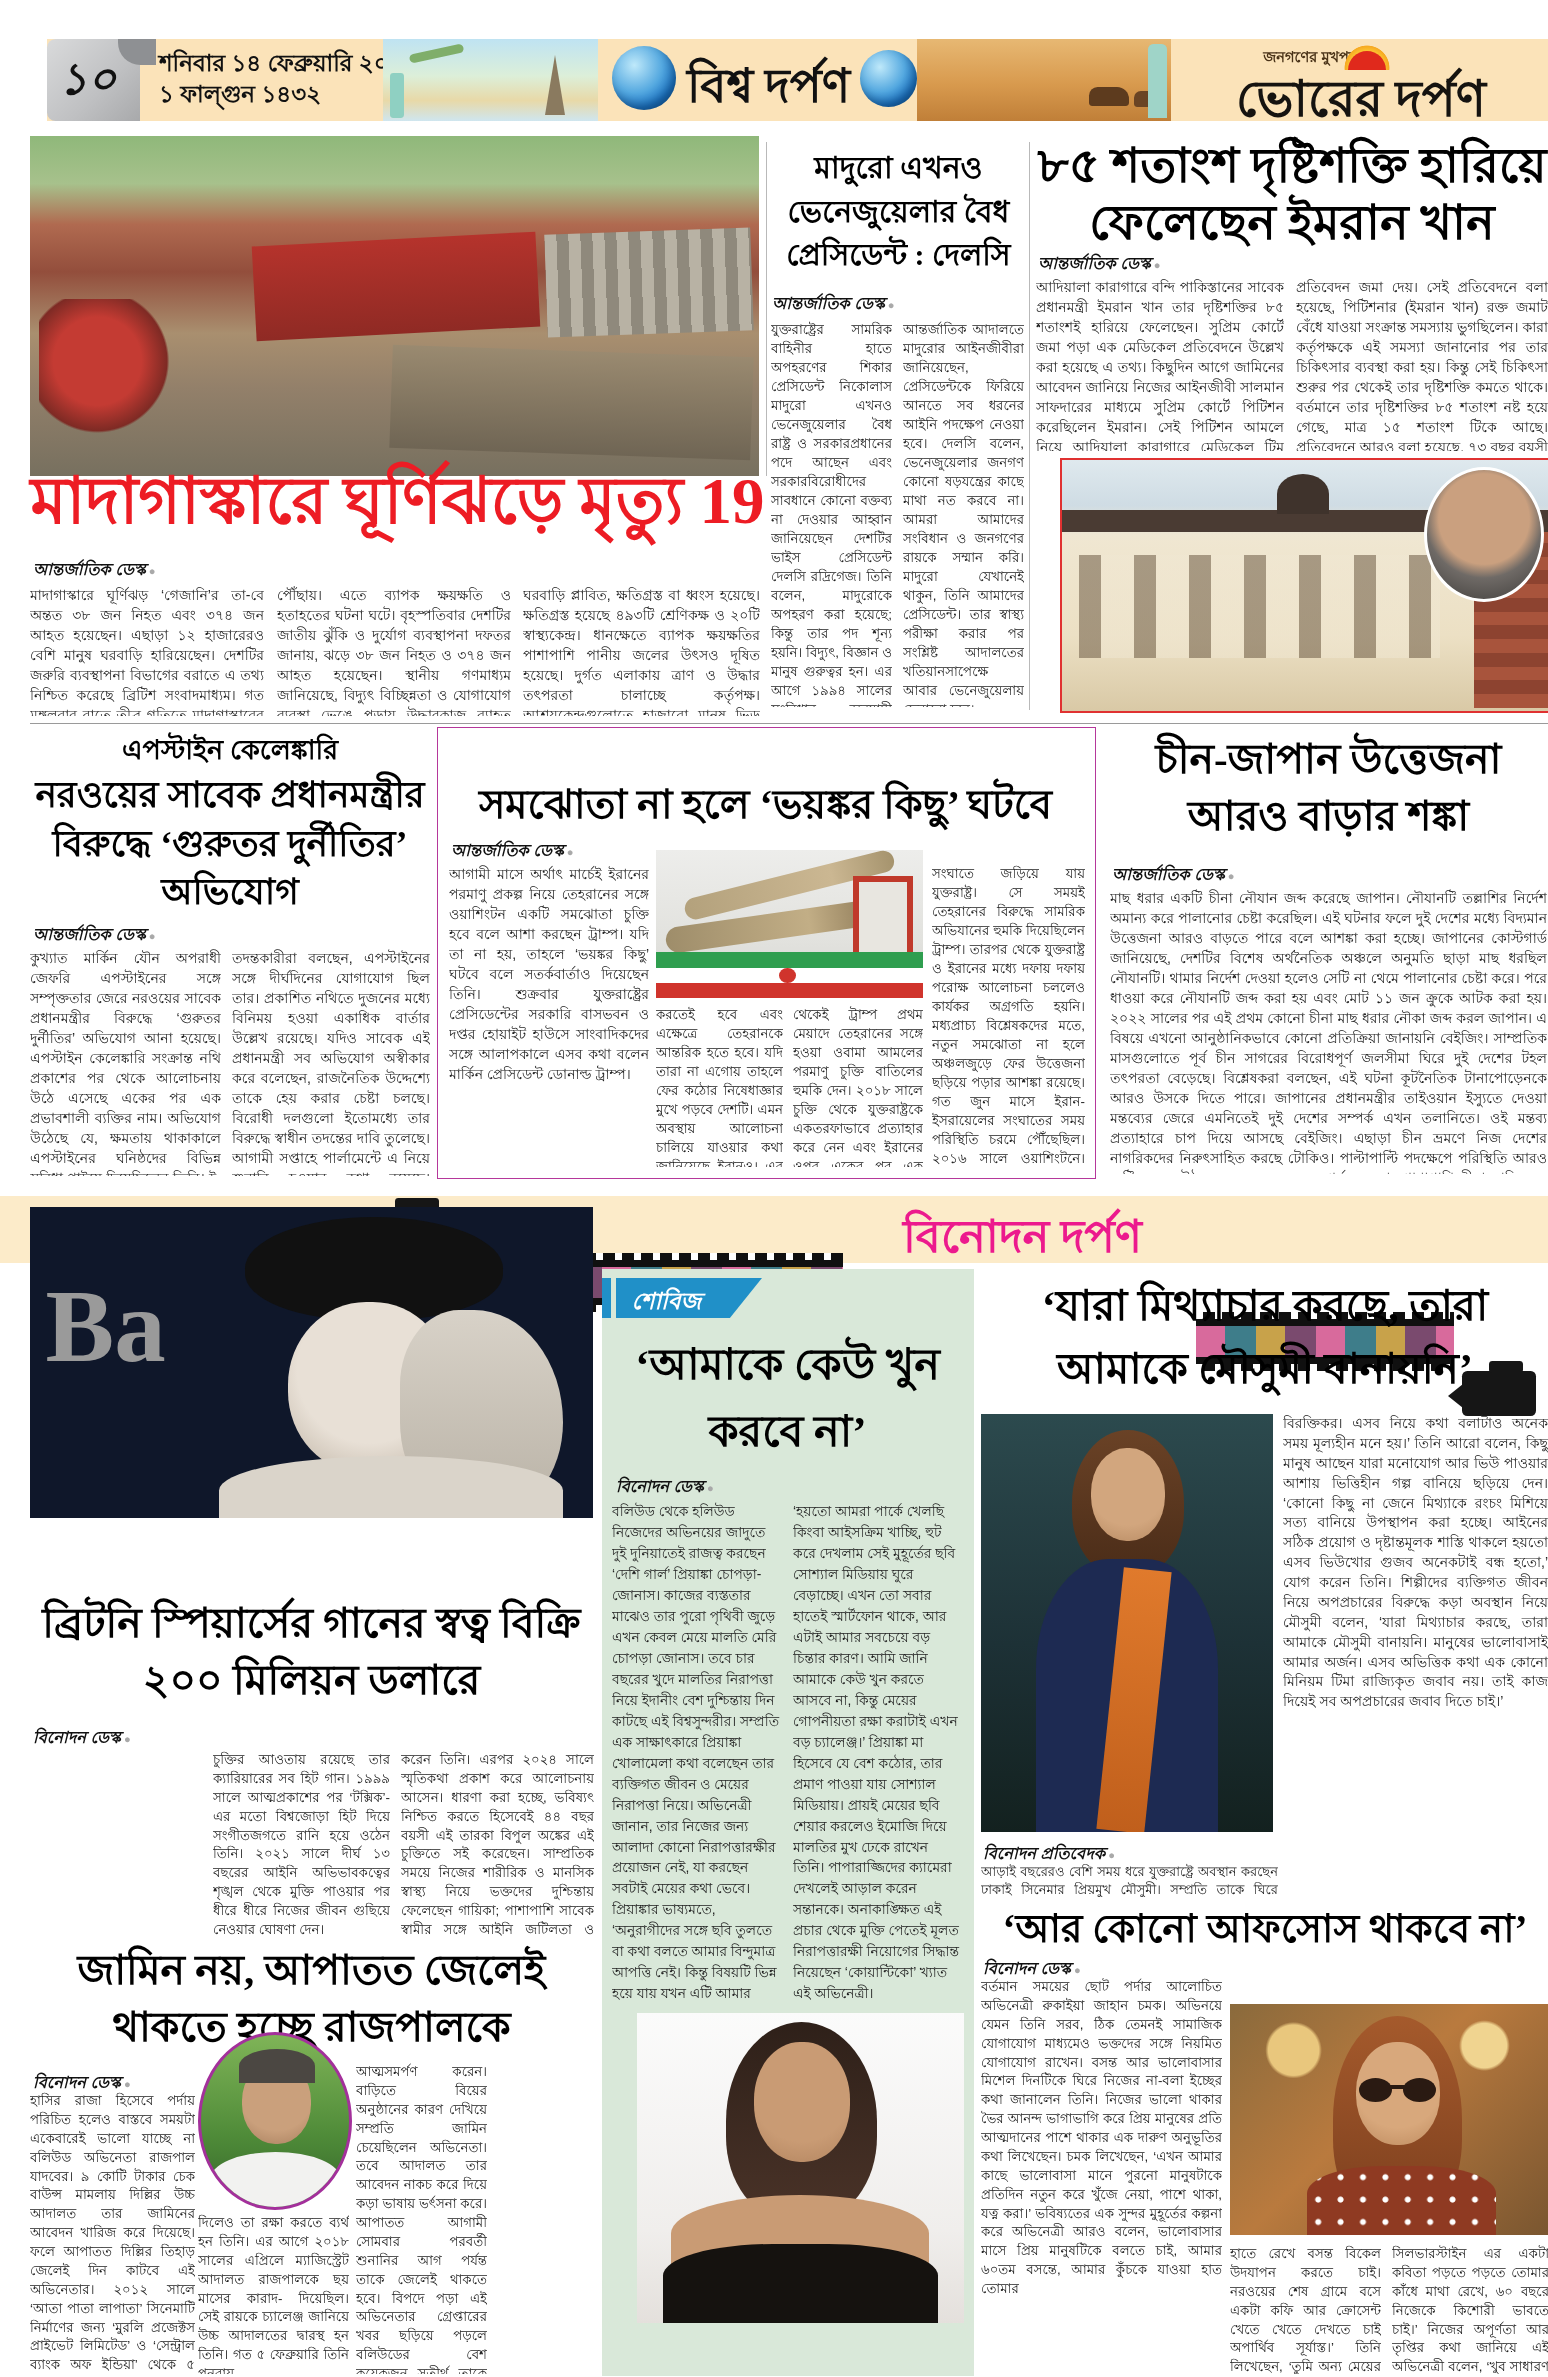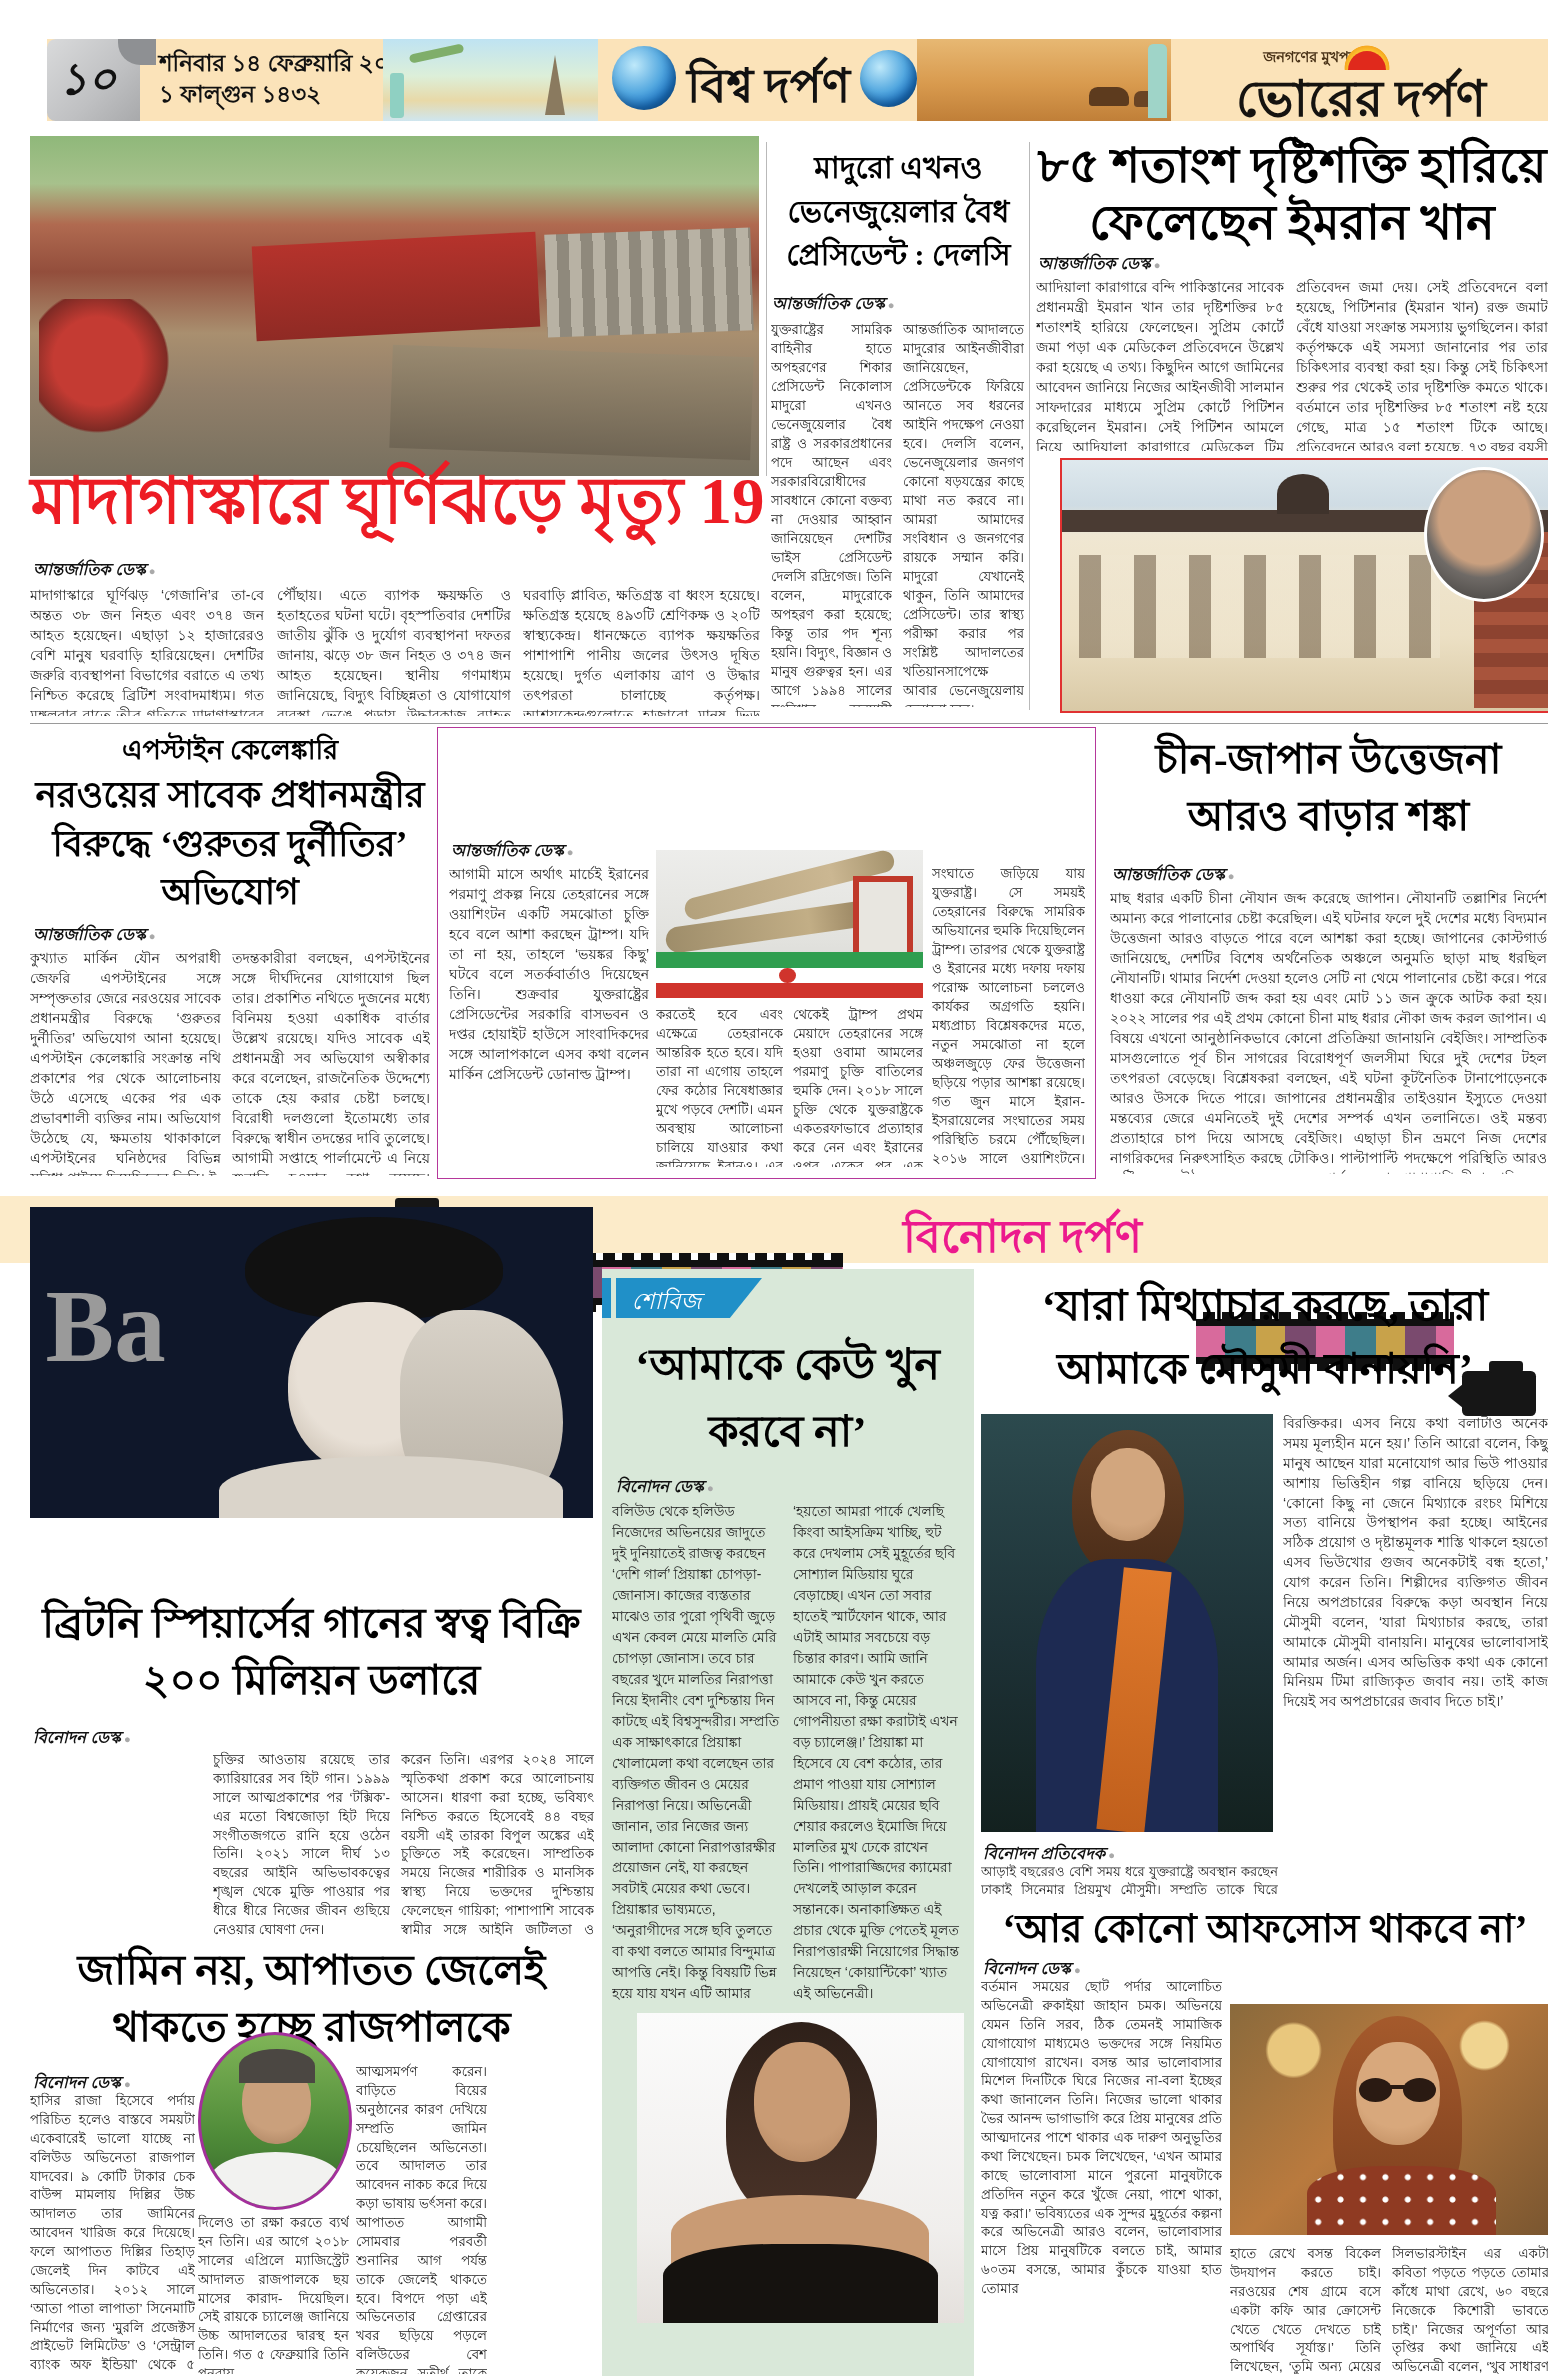--- a/index.html
+++ b/index.html
@@ -106,20 +106,21 @@
 
   <div class="abs hline" style="left:30px;top:723px;width:1518px;"></div>
 
   <div class="abs hl ser" style="left:30px;top:733px;width:400px;font-size:27px;">এপস্টাইন কেলেঙ্কারি</div>
   <div class="abs hl ser" style="left:30px;top:771px;width:400px;font-size:36px;line-height:1.35;">নরওয়ের সাবেক প্রধানমন্ত্রীর বিরুদ্ধে ‘গুরুতর দুর্নীতির’ অভিযোগ</div>
   <div class="abs byline" style="left:33px;top:922px;">আন্তর্জাতিক ডেস্ক</div>
   <div class="abs col" style="left:30px;top:948px;width:191px;height:228px;">কুখ্যাত মার্কিন যৌন অপরাধী জেফরি এপস্টাইনের সঙ্গে সম্পৃক্ততার জেরে নরওয়ের সাবেক প্রধানমন্ত্রীর বিরুদ্ধে ‘গুরুতর দুর্নীতির’ অভিযোগ আনা হয়েছে। এপস্টাইন কেলেঙ্কারি সংক্রান্ত নথি প্রকাশের পর থেকে আলোচনায় উঠে এসেছে একের পর এক প্রভাবশালী ব্যক্তির নাম। অভিযোগ উঠেছে যে, ক্ষমতায় থাকাকালে এপস্টাইনের ঘনিষ্ঠদের বিভিন্ন সুবিধা পাইয়ে দিয়েছিলেন তিনি। ই-মেইল কেলেঙ্কারি প্রকাশ্যে আসার পর দেশটির রাজনীতিতে তোলপাড় শুরু হয়েছে। এমনকি ২০১৪ সালে এপস্টাইনের সঙ্গে তারাবির ইউরোপ সফরের প্রসঙ্গও সামনে এনেছেন তদন্তকারীরা। জাতীয়ভাবে একটি ব্যাপকতা পাওয়ার ক্ষেত্রে এপস্টাইনের সহায়তা নিয়েছিলেন বলেও অভিযোগ রয়েছে।</div>
   <div class="abs col" style="left:232px;top:948px;width:198px;height:228px;">তদন্তকারীরা বলছেন, এপস্টাইনের সঙ্গে দীর্ঘদিনের যোগাযোগ ছিল তার। প্রকাশিত নথিতে দুজনের মধ্যে বিনিময় হওয়া একাধিক বার্তার উল্লেখ রয়েছে। যদিও সাবেক এই প্রধানমন্ত্রী সব অভিযোগ অস্বীকার করে বলেছেন, রাজনৈতিক উদ্দেশ্যে তাকে হেয় করার চেষ্টা চলছে। বিরোধী দলগুলো ইতোমধ্যে তার বিরুদ্ধে স্বাধীন তদন্তের দাবি তুলেছে। আগামী সপ্তাহে পার্লামেন্টে এ নিয়ে শুনানি হওয়ার কথা রয়েছে। এনএলরাজ-এ সদর অনুযায়ী, ন্যাটোর মহাসচিব হিসেবে দায়িত্ব পালনের সময়কার নথিপত্রও খতিয়ে দেখা হচ্ছে বলে জানিয়েছে সংশ্লিষ্ট কর্তৃপক্ষ।</div>
 
   <div class="abs" style="left:437px;top:727px;width:657px;height:450px;border:1.7px solid #b5379b;background:#fff;"></div>
+  <div class="abs hl ser" style="left:447px;top:779px;width:637px;font-size:40px;">সমঝোতা না হলে ‘ভয়ঙ্কর কিছু’ ঘটবে</div>
   <div class="abs byline" style="left:451px;top:838px;">আন্তর্জাতিক ডেস্ক</div>
   <div class="abs col" style="left:449px;top:864px;width:200px;height:303px;">আগামী মাসে অর্থাৎ মার্চেই ইরানের পরমাণু প্রকল্প নিয়ে তেহরানের সঙ্গে ওয়াশিংটন একটি সমঝোতা চুক্তি হবে বলে আশা করছেন ট্রাম্প। যদি তা না হয়, তাহলে ‘ভয়ঙ্কর কিছু’ ঘটবে বলে সতর্কবার্তাও দিয়েছেন তিনি। শুক্রবার যুক্তরাষ্ট্রের প্রেসিডেন্টের সরকারি বাসভবন ও দপ্তর হোয়াইট হাউসে সাংবাদিকদের সঙ্গে আলাপকালে এসব কথা বলেন মার্কিন প্রেসিডেন্ট ডোনাল্ড ট্রাম্প।</div>
   <div class="abs photo" style="left:656px;top:850px;width:267px;height:148px;background:linear-gradient(180deg,#ededeb 0%,#e2e2de 60%,#d6d6d2 100%);">
     <div class="abs" style="left:26px;top:24px;width:215px;height:22.4px;background:linear-gradient(90deg,#b3a17c,#cbb792 70%,#a5936d);border-radius:11.2px;transform:rotate(-14deg);"></div>
     <div class="abs" style="left:8.6px;top:64px;width:206px;height:26px;background:linear-gradient(90deg,#9e8d6a,#c2ae86 70%,#937f5c);border-radius:13px;transform:rotate(-8deg);"></div>
     <div class="abs" style="right:10.3px;top:26px;width:48px;height:74px;border:6.9px solid #c0392b;background:#e8e6e0;"></div>
     <div class="abs" style="left:0;bottom:0;width:100%;height:46px;background:linear-gradient(180deg,#2f9e4f 0 34%,#ffffff 34% 67%,#d0342c 67% 100%);">
       <div style="position:absolute;left:46%;top:34%;width:17px;height:15.5px;border-radius:50%;background:#d0342c;"></div>
     </div>
   </div>
@@ -158,21 +159,21 @@
     <div class="abs" style="left:41px;top:26px;width:69px;height:83px;background:radial-gradient(circle at 50% 40%,#caa07c 0 60%,#a77f5e 100%);border-radius:48%;"></div>
     <div class="abs" style="left:38px;top:13.8px;width:76px;height:34px;background:#4b4742;border-radius:50% 50% 0 0;"></div>
     <div class="abs" style="left:8.6px;bottom:0;width:131px;height:55px;background:#f2f2f0;border-radius:50% 50% 0 0;"></div>
   </div>
   <div class="abs col-sm" style="left:198px;top:2214px;width:151px;height:160px;">দিলেও তা রক্ষা করতে ব্যর্থ হন তিনি। এর আগে ২০১৮ সালের এপ্রিলে ম্যাজিস্ট্রেট আদালত রাজপালকে ছয় মাসের কারাদ- দিয়েছিল। সেই রায়কে চ্যালেঞ্জ জানিয়ে উচ্চ আদালতের দ্বারস্থ হন তিনি। গত ৫ ফেব্রুয়ারি তিনি পুনরায়</div>
   <div class="abs col-sm" style="left:356px;top:2063px;width:131px;height:311px;">আত্মসমর্পণ করেন। বাড়িতে বিয়ের অনুষ্ঠানের কারণ দেখিয়ে সম্প্রতি জামিন চেয়েছিলেন অভিনেতা। তবে আদালত তার আবেদন নাকচ করে দিয়ে কড়া ভাষায় ভর্ৎসনা করে। আপাতত আগামী সোমবার পরবর্তী শুনানির আগ পর্যন্ত তাকে জেলেই থাকতে হবে। বিপদে পড়া এই অভিনেতার গ্রেপ্তারের খবর ছড়িয়ে পড়লে বলিউডের বেশ কয়েকজন সতীর্থ তাকে আর্থিক সহযোগিতার আশ্বাস দিয়েছেন। এর আগে কিছুদিন জেল খেটে জামিনে মুক্তি পেলেও বকেয়া টাকা পরিশোধ না করায় আবারো তিহাড় জেলে ঠাঁই হলো তার। এখন দেখার বিষয়, সোমবারের শুনানিতে রাজপাল কোনো আইনি স্বস্তি পান কি না, নাকি তাকে দীর্ঘ মেয়াদে অন্ধকারেই কাটাতে হয়।</div>
 
   <div class="abs" style="left:602px;top:1269px;width:372px;height:1107px;background:#d9e8d9;"></div>
   <div class="abs" style="left:602px;top:1278px;width:8.6px;height:40px;background:#2090c8;"></div>
   <div class="abs" style="left:616px;top:1278px;width:146px;height:40px;background:#2090c8;clip-path:polygon(0 0,100% 0,78% 100%,0 100%);">
-    <span style="display:block;padding:5.2px 0 0 15.5px;color:#fff;font-size:23px;font-weight:400;font-style:italic;">শোবিজ</span>
+    <span style="display:block;padding:5.2px 0 0 15.5px;color:#fff;font-size:23px;font-weight:700;font-style:italic;">শোবিজ</span>
   </div>
   <div class="abs hl ser" style="left:612px;top:1332px;width:351px;font-size:43px;line-height:1.55;">‘আমাকে কেউ খুন করবে না’</div>
   <div class="abs byline" style="left:616px;top:1474px;">বিনোদন ডেস্ক</div>
   <div class="abs col-sm" style="left:612px;top:1502px;width:169px;height:504px;font-size:13.8px;line-height:1.52;text-align:left;">বলিউড থেকে হলিউড নিজেদের অভিনয়ের জাদুতে দুই দুনিয়াতেই রাজত্ব করছেন ‘দেশি গার্ল’ প্রিয়াঙ্কা চোপড়া-জোনাস। কাজের ব্যস্ততার মাঝেও তার পুরো পৃথিবী জুড়ে এখন কেবল মেয়ে মালতি মেরি চোপড়া জোনাস। তবে চার বছরের খুদে মালতির নিরাপত্তা নিয়ে ইদানীং বেশ দুশ্চিন্তায় দিন কাটছে এই বিশ্বসুন্দরীর। সম্প্রতি এক সাক্ষাৎকারে প্রিয়াঙ্কা খোলামেলা কথা বলেছেন তার ব্যক্তিগত জীবন ও মেয়ের নিরাপত্তা নিয়ে। অভিনেত্রী জানান, তার নিজের জন্য আলাদা কোনো নিরাপত্তারক্ষীর প্রয়োজন নেই, যা করছেন সবটাই মেয়ের কথা ভেবে। প্রিয়াঙ্কার ভাষ্যমতে, ‘অনুরাগীদের সঙ্গে ছবি তুলতে বা কথা বলতে আমার বিন্দুমাত্র আপত্তি নেই। কিন্তু বিষয়টি ভিন্ন হয়ে যায় যখন এটি আমার মেয়ের নিরাপত্তার প্রশ্ন হয়ে দাঁড়ায়।’ আক্ষেপ করে বলেন,</div>
   <div class="abs col-sm" style="left:793px;top:1502px;width:170px;height:504px;font-size:13.8px;line-height:1.52;text-align:left;">‘হয়তো আমরা পার্কে খেলছি কিংবা আইসক্রিম খাচ্ছি, হুট করে দেখলাম সেই মুহূর্তের ছবি সোশ্যাল মিডিয়ায় ঘুরে বেড়াচ্ছে। এখন তো সবার হাতেই স্মার্টফোন থাকে, আর এটাই আমার সবচেয়ে বড় চিন্তার কারণ। আমি জানি আমাকে কেউ খুন করতে আসবে না, কিন্তু মেয়ের গোপনীয়তা রক্ষা করাটাই এখন বড় চ্যালেঞ্জ।’ প্রিয়াঙ্কা মা হিসেবে যে বেশ কঠোর, তার প্রমাণ পাওয়া যায় সোশ্যাল মিডিয়ায়। প্রায়ই মেয়ের ছবি শেয়ার করলেও ইমোজি দিয়ে মালতির মুখ ঢেকে রাখেন তিনি। পাপারাজ্জিদের ক্যামেরা দেখলেই আড়াল করেন সন্তানকে। অনাকাঙ্ক্ষিত এই প্রচার থেকে মুক্তি পেতেই মূলত নিরাপত্তারক্ষী নিয়োগের সিদ্ধান্ত নিয়েছেন ‘কোয়ান্টিকো’ খ্যাত এই অভিনেত্রী।</div>
   <div class="abs photo" style="left:637px;top:2013px;width:327px;height:310px;background:linear-gradient(180deg,#fbfbfb 0%,#f0eeec 70%,#e4e0dc 100%);">
     <div class="abs" style="left:89px;top:8.6px;width:151px;height:198px;background:linear-gradient(180deg,#2e2019,#4a3328);border-radius:50% 50% 42% 42%;"></div>
     <div class="abs" style="left:117px;top:29px;width:96px;height:120px;background:radial-gradient(circle at 50% 42%,#c99b74 0 58%,#b2845f 100%);border-radius:48%;"></div>
     <div class="abs" style="left:34px;top:182px;width:258px;height:77px;background:#c99b74;border-radius:50% 50% 0 0;"></div>
     <div class="abs" style="left:26px;bottom:0;width:275px;height:79px;background:#15120f;border-radius:40% 40% 0 0;"></div>

